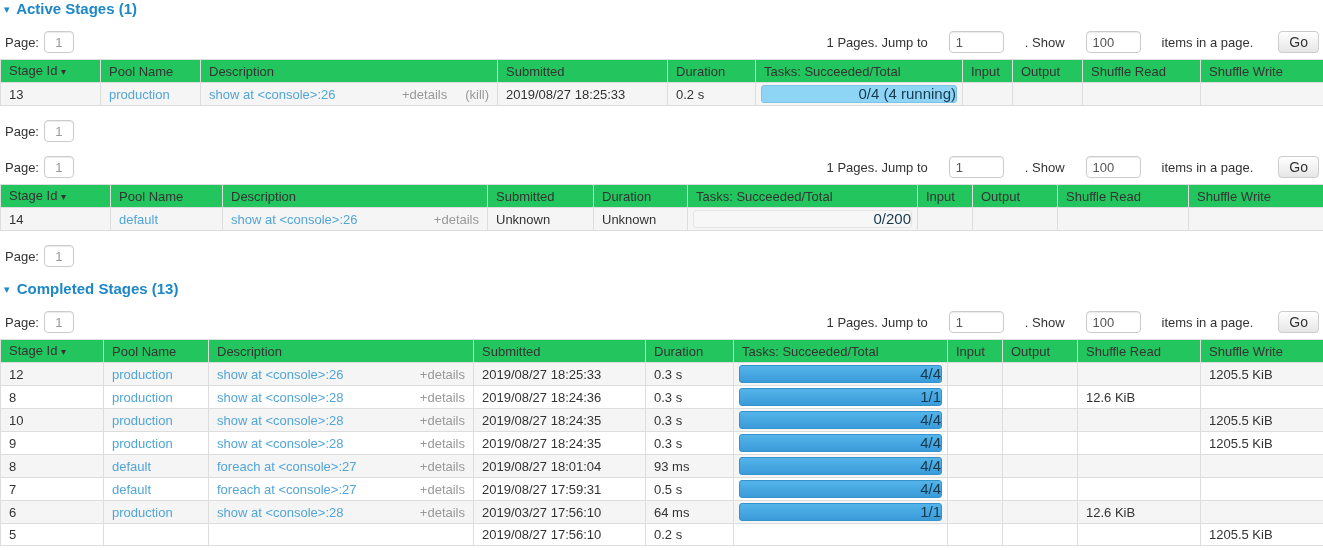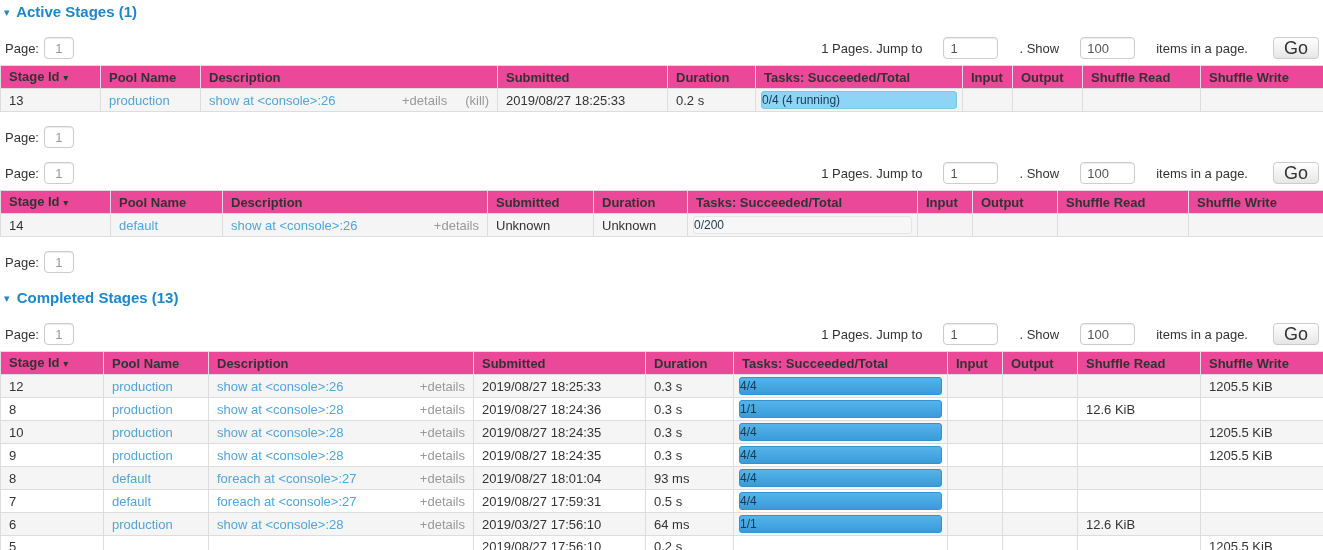--- a/index.html
+++ b/index.html
@@ -5,21 +5,21 @@
   * { box-sizing: border-box; }
   html, body { margin: 0; padding: 0; }
   body {
     width: 1323px; height: 550px; overflow: hidden;
     background: #ffffff;
     font-family: "Liberation Sans", "DejaVu Sans", sans-serif;
     font-size: 13px; color: #333;
   }
   h4.section-title {
     margin: 14px 0 0 4px; font-size: 15px; font-weight: bold;
-    color: #1d87c8; line-height: 21px;
+    color: #1d87c8; line-height: 16px;
   }
   h4.section-title:first-child { margin-top: 1px; }
   .arrow-icon { font-size: 11px; margin-right: 3px; vertical-align: 1px; }
   .pg-row {
     margin: 14px 4px 0 5px; height: 22px;
     display: flex; justify-content: space-between; align-items: center;
   }
   .pg-left, .pg-right { display: flex; align-items: center; }
   .pg-left span { margin-right: 5px; }
   .pg-right span { margin: 0 21px; white-space: nowrap; }
@@ -27,51 +27,51 @@
     height: 22px; border: 1px solid #ccc; border-radius: 4px;
     box-shadow: inset 0 1px 1px rgba(0,0,0,0.08);
     font-family: inherit; font-size: 13px; color: #555; padding: 0 6px;
   }
   input.page-input { width: 30px; text-align: center; color: #999; }
   input.jump-input, input.show-input { width: 55px; }
   button.go-btn {
     height: 22px; padding: 0 10px; margin-left: 4px;
     border: 1px solid #ccc; border-radius: 4px;
     background: linear-gradient(to bottom, #ffffff, #e6e6e6);
-    font-family: inherit; font-size: 18px; color: #333; cursor: pointer;
+    font-family: inherit; font-size: 14px; color: #333; cursor: pointer;
   }
   table.stages-table {
     margin-top: 6px; width: 1323px; table-layout: fixed;
     border-collapse: collapse; border: 1px solid #ddd;
   }
   .stages-table th, .stages-table td {
     border-left: 1px solid #ddd; border-top: 1px solid #ddd;
     padding: 2px 8px; height: 22px; line-height: 17px;
     text-align: left; overflow: hidden; white-space: nowrap;
   }
-  .stages-table th { background: #ec4899; font-weight: bold; color: #333; }
+  .stages-table th { background: #22c55e; font-weight: normal; color: #333; }
   .stages-table tbody tr:nth-child(odd) { background: #f5f5f5; }
   .sort-arrow { font-size: 10px; }
   a.tbl-link { color: #52a5d8; text-decoration: none; cursor: pointer; }
   .desc-cell { display: flex; justify-content: space-between; align-items: flex-end; }
   .desc-extra { color: #999; }
   .desc-extra a { color: #999; text-decoration: none; margin-left: 18px; cursor: pointer; }
   td.tasks-cell { padding: 2px 5px; }
   .progress {
     position: relative; height: 18px; border-radius: 3px;
     background: #f7f7f7; border: 1px solid #e5e5e5; overflow: hidden;
   }
   .progress.running { background: #8ed5f5; border-color: #7cc3e6; }
   .progress.done {
     background: linear-gradient(to bottom, #54b4ea, #3a9bd9);
     border-color: #3492cc;
   }
   .progress .ptext {
     position: absolute; top: 0; left: 0; width: 100%; height: 100%;
-    text-align: left; font-size: 12px; line-height: 16px; color: #17394e;
+    text-align: right; font-size: 15px; line-height: 16px; color: #17394e;
   }
 </style>
 </head>
 <body>
 
 <div>
 
   <h4 class="section-title">
     <span class="arrow-icon">▾</span>
     <span>Active Stages (1)</span>

